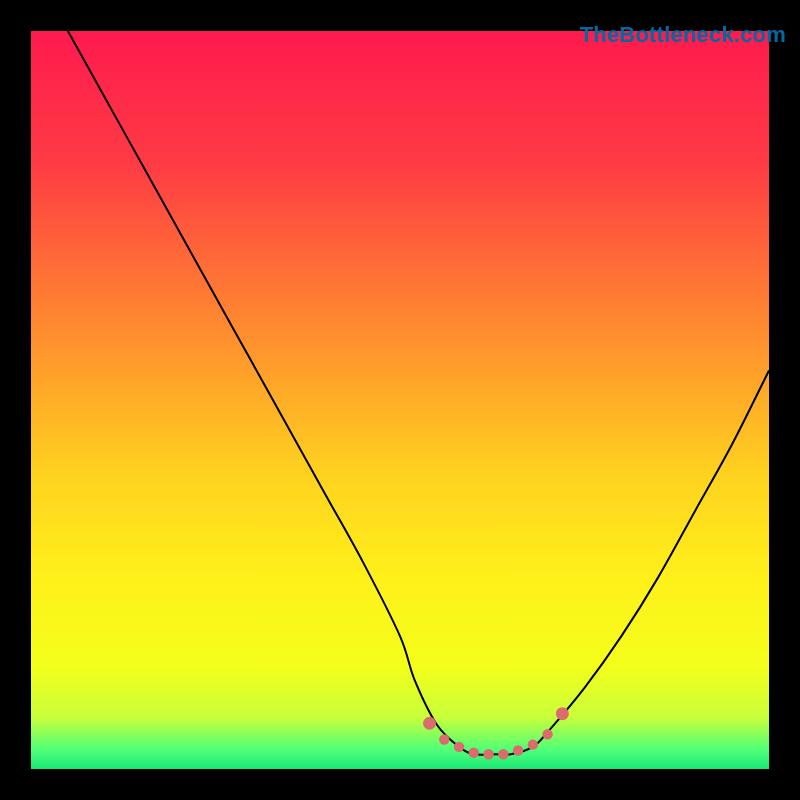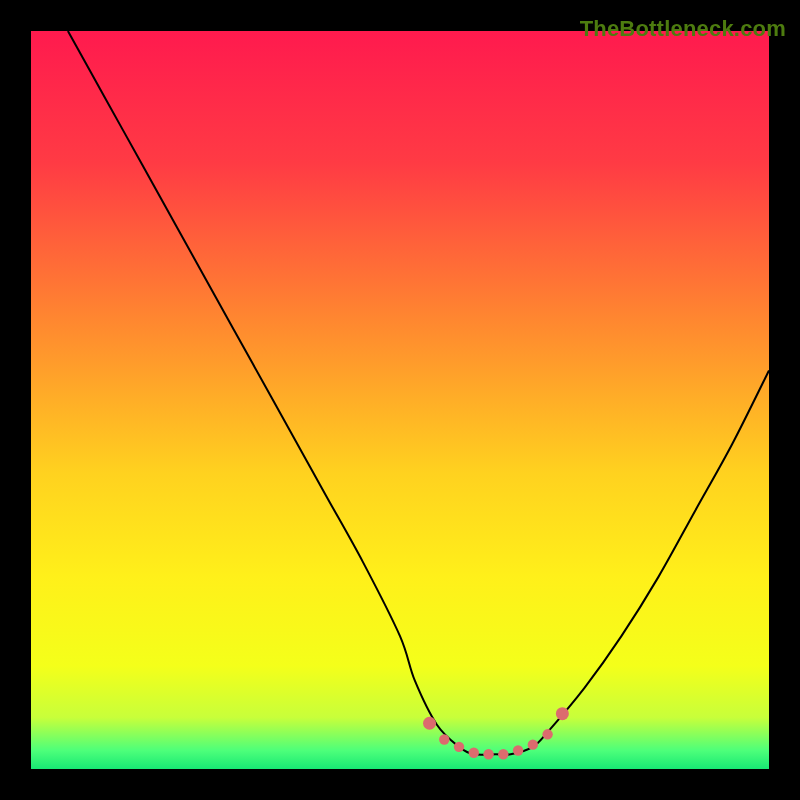--- a/index.html
+++ b/index.html
@@ -12,23 +12,23 @@
     font-family: Arial, Helvetica, sans-serif;
   }
   .frame {
     position: relative;
     width: 800px;
     height: 800px;
     background: #000;
   }
   .watermark {
     position: absolute;
-    top: 16px;
+    top: 22px;
     right: 14px;
-    color: #4d7c0f;
+    color: #0369a1;
     font-size: 22px;
     font-weight: 600;
     letter-spacing: 0.2px;
     z-index: 5;
   }
   .plot-viewport {
     position: absolute;
     left: 31px;
     top: 31px;
     width: 738px;   

